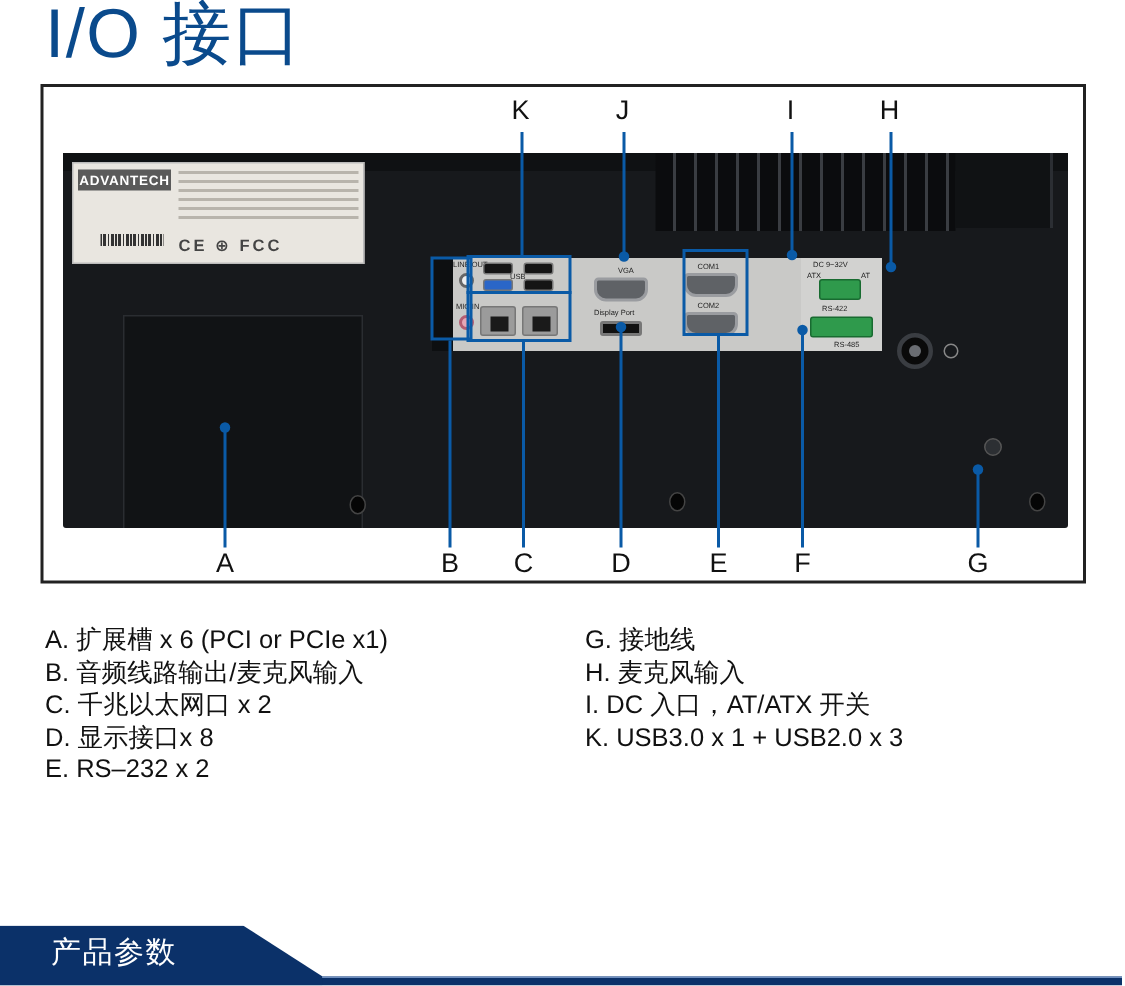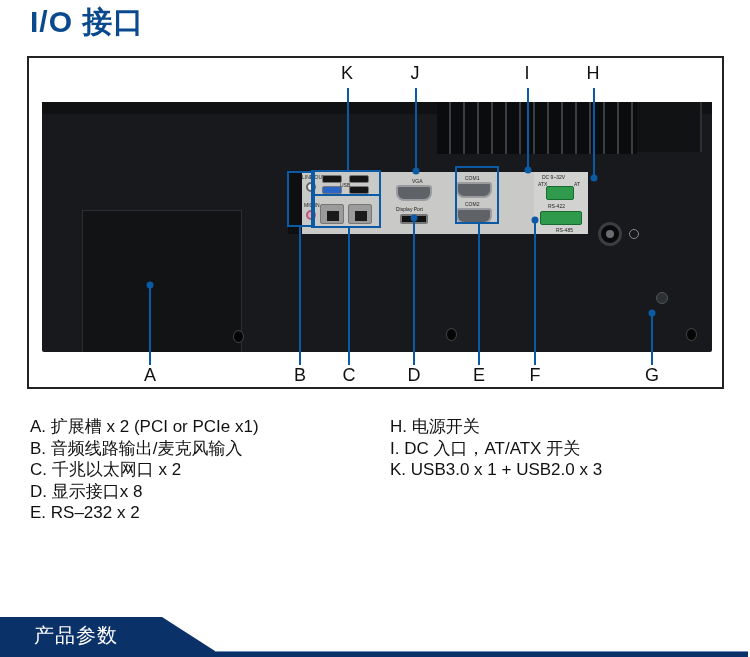--- a/index.html
+++ b/index.html
@@ -1,19 +1,19 @@
 <!DOCTYPE html>
 <html><head>
 <meta charset="utf-8">
 <style>
   * { margin:0; padding:0; box-sizing:border-box; }
   html, body { width:750px; height:657px; background:#ffffff; overflow:hidden; }
   body { position:relative; font-family:"Liberation Sans", "DejaVu Sans", sans-serif; color:#1a1a1a; }
 
-  .page-title { position:absolute; left:30px; top:2px; font-size:30px; font-weight:bold; color:#0a4a8c; letter-spacing:1px; line-height:40px; }
+  .page-title { position:absolute; left:30px; top:2px; font-size:46px; font-weight:normal; color:#0a4a8c; letter-spacing:1px; line-height:40px; }
 
   .figure-frame { position:absolute; left:27px; top:56px; width:697px; height:333px; border:2px solid #222; background:#fff; }
 
   .device { position:absolute; left:13px; top:44px; width:670px; height:250px; background:#17191c; border-radius:2px; }
   .device-top-strip { position:absolute; left:0; top:0; width:100%; height:12px; background:#0f1113; }
 
   .sticker { position:absolute; left:6px; top:6px; width:195px; height:68px; background:#e9e6e0; border:1px solid #bbb; }
   .sticker-logo { position:absolute; left:3px; top:4px; width:62px; height:14px; background:#5a5a5a; color:#fff; font-size:9px; font-weight:bold; line-height:14px; text-align:center; letter-spacing:0.5px; }
   .sticker-lines { position:absolute; left:70px; top:5px; width:120px; }
   .sticker-lines div { height:2px; background:#b8b4ac; margin-bottom:4px; }
@@ -64,20 +64,33 @@
 </head>
 <body>
 
 <div class="page-title">I/O 接口</div>
 
 <div class="figure-frame">
 
   <div class="device">
     <div class="device-top-strip"></div>
 
+    <div class="sticker">
+      <div class="sticker-logo">ADVANTECH</div>
+      <div class="sticker-lines">
+        <div></div>
+          <div></div>
+          <div></div>
+          <div></div>
+          <div></div>
+          <div></div>
+      </div>
+      <div class="sticker-barcode"></div>
+      <div class="sticker-certs">CE ⊕ FCC</div>
+    </div>
 
     <div class="slot-panel"></div>
     <div class="screw" style="left:191px;top:228px;"></div>
 
     <div class="heatsink"></div>
     <div class="heatsink-right"></div>
 
     <div class="io-plate">
       <span class="plate-text" style="left:0;top:2px;">LINE OUT</span>
       <div class="port audio" style="left:4px;top:10px;"></div>
@@ -153,29 +166,30 @@
   <div class="callout-line" style="left:384px;top:160px;height:147px;"></div>
   <div class="callout-dot" style="left:385px;top:160px;"></div>
   <div class="callout-line" style="left:449px;top:166px;height:141px;"></div>
   <div class="callout-line" style="left:505px;top:162px;height:145px;"></div>
   <div class="callout-dot" style="left:506px;top:162px;"></div>
   <div class="callout-line" style="left:622px;top:255px;height:52px;"></div>
   <div class="callout-dot" style="left:623px;top:255px;"></div>
 </div>
 
 <div class="legend-col legend-left">
-  <div class="legend-item">A. 扩展槽 x 2 (PCI or PCIe x1)</div>
+  <div class="legend-item">A. 扩展槽 x 6 (PCI or PCIe x1)</div>
   <div class="legend-item">B. 音频线路输出/麦克风输入</div>
   <div class="legend-item">C. 千兆以太网口 x 2</div>
   <div class="legend-item">D. 显示接口x 8</div>
   <div class="legend-item">E. RS–232 x 2</div>
 </div>
 
 <div class="legend-col legend-right">
-  <div class="legend-item">H. 电源开关</div>
+  <div class="legend-item">G. 接地线</div>
+  <div class="legend-item">H. 麦克风输入</div>
   <div class="legend-item">I.  DC 入口，AT/ATX 开关</div>
   <div class="legend-item">K. USB3.0 x 1 + USB2.0 x 3</div>
 </div>
 
 <div class="section-banner">
   <div class="banner-bar"></div>
   <div class="banner-tab"></div>
   <div class="banner-title">产品参数</div>
 </div>
 

